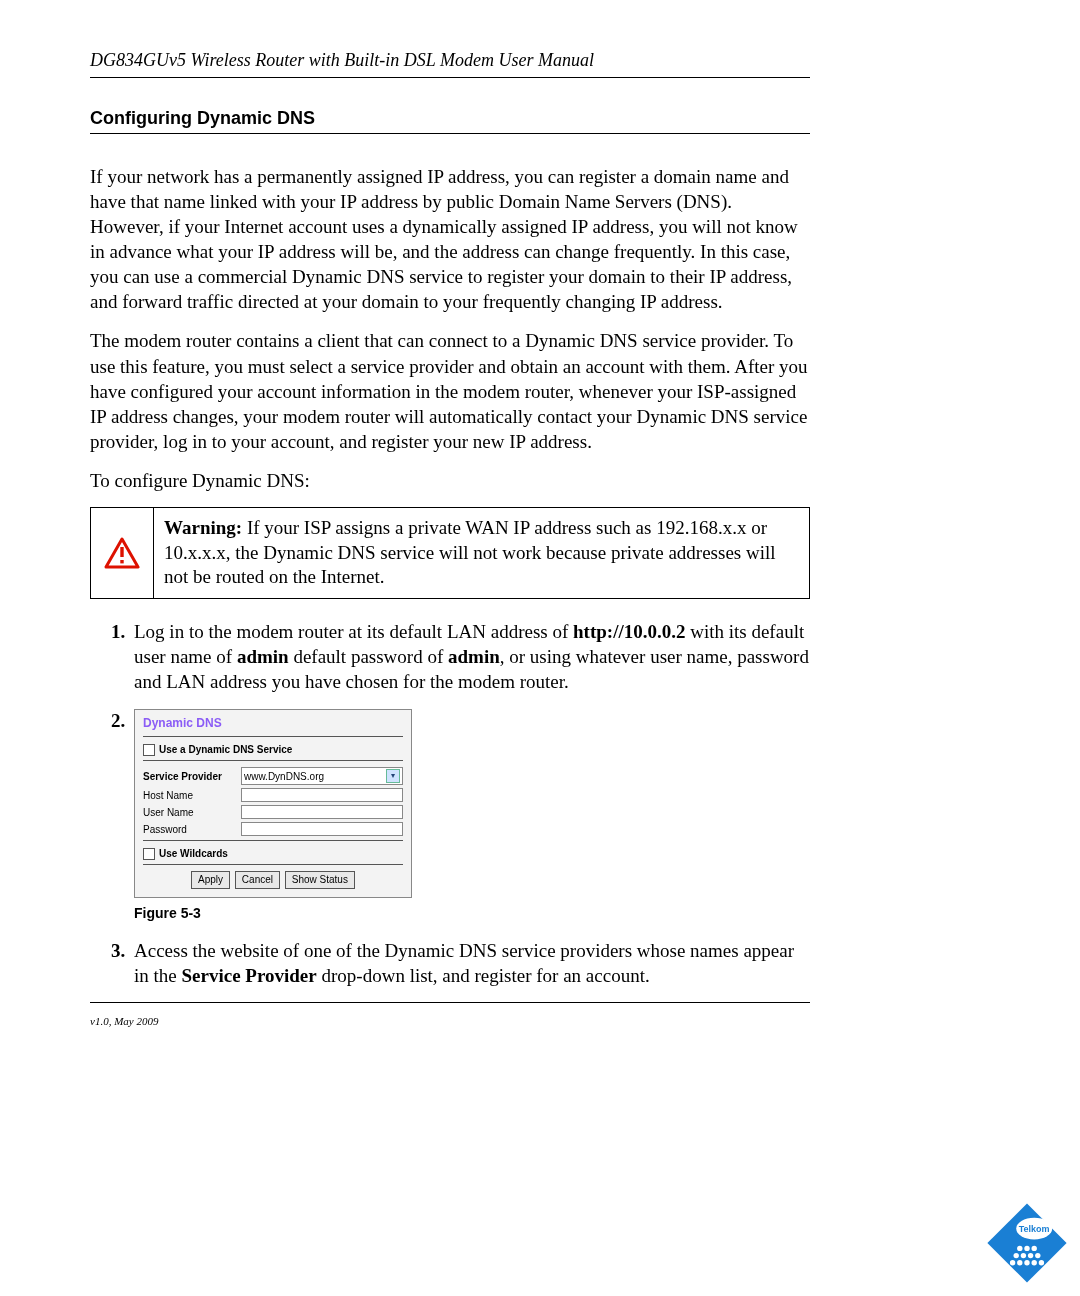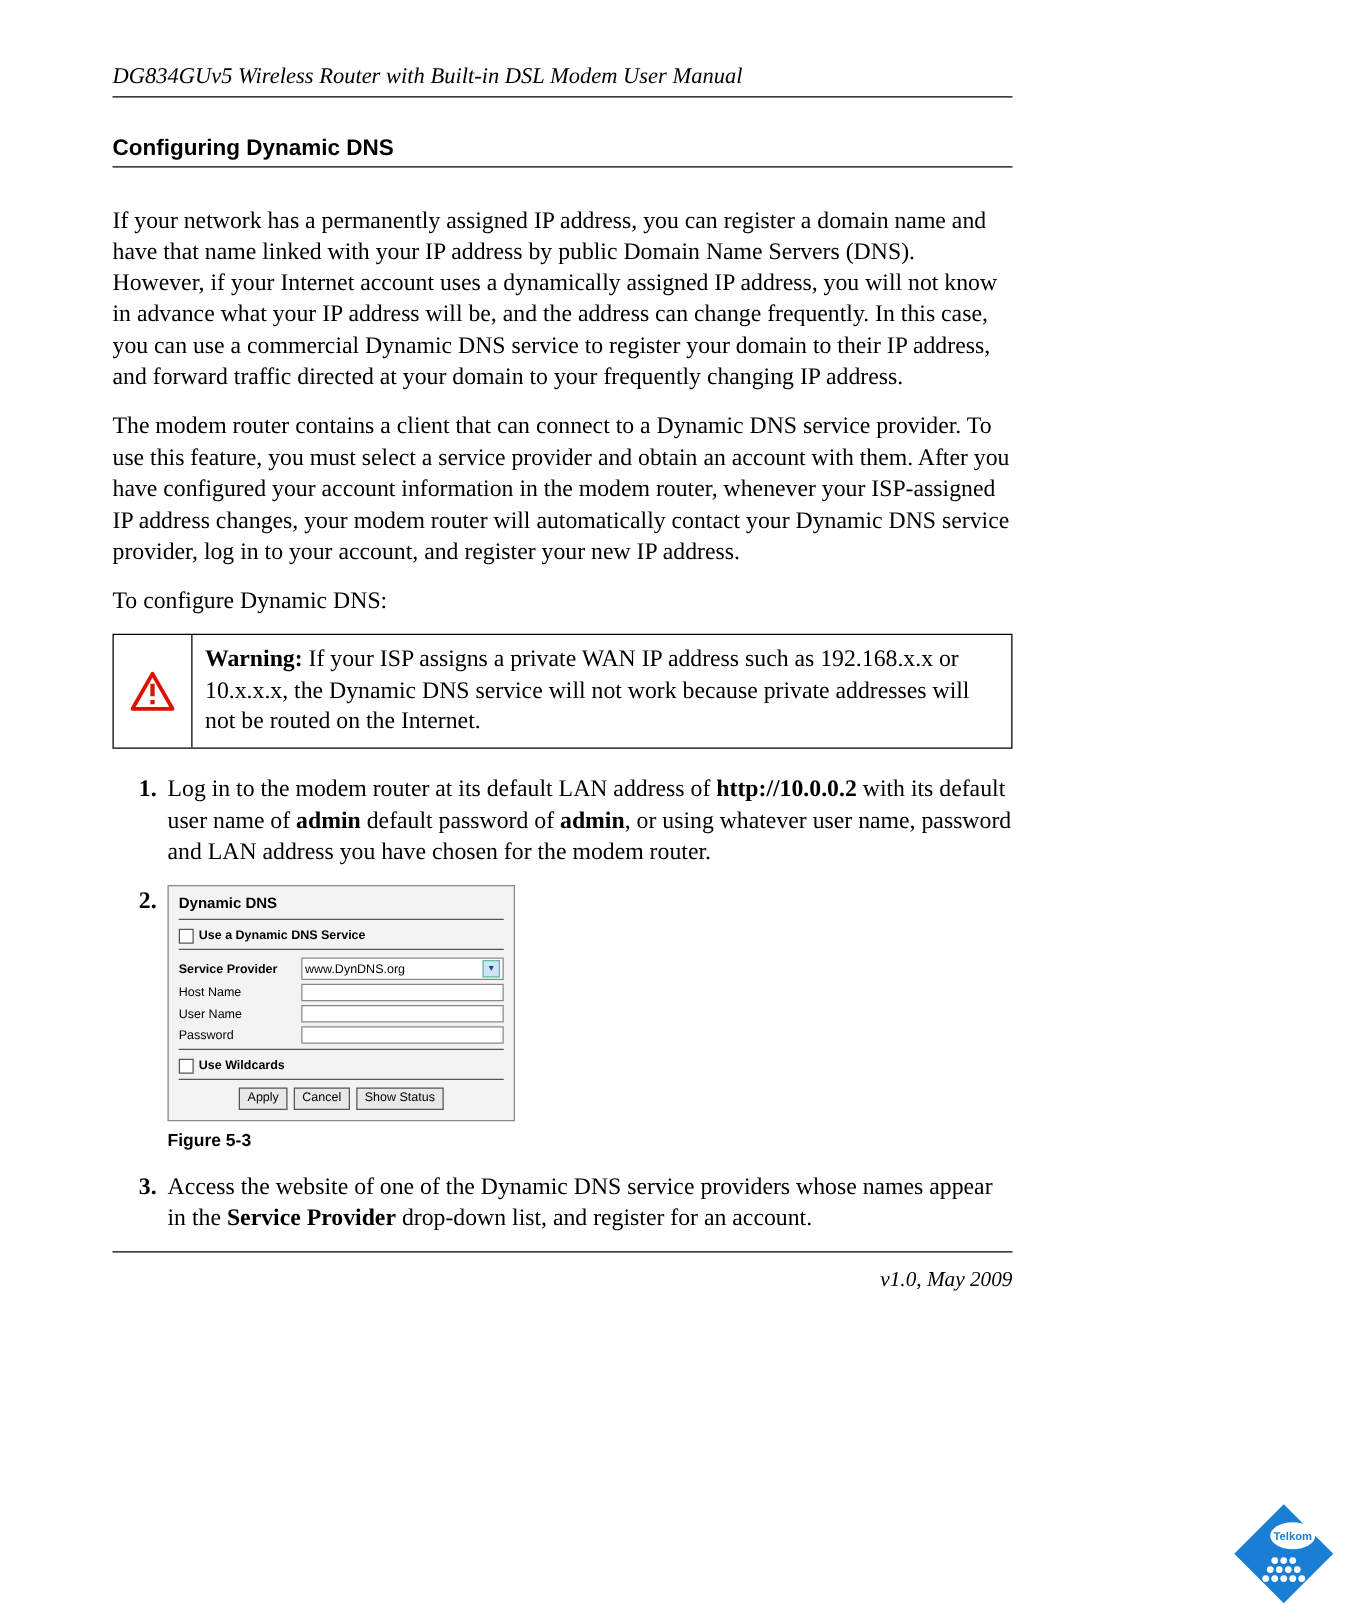--- a/index.html
+++ b/index.html
@@ -55,21 +55,21 @@
     border: 1px solid #888;
     background: #f3f3f3;
     font-family: Arial, sans-serif;
     font-size: 10px;
     color: #000;
     margin: 8px 0 4px 0;
     padding: 6px 8px 8px 8px;
     box-sizing: border-box;
   }
   .shot-title {
-    color: #000000;
+    color: #8b5cf6;
     font-weight: bold;
     font-size: 12px;
     margin-bottom: 0;
   }
   .shot-hr { border-top: 1px solid #555; margin: 4px 0 6px 0; }
   .shot-row { display: flex; align-items: center; margin: 3px 0; }
   .shot-label { width: 98px; }
   .shot-cb { width: 10px; height: 10px; border: 1px solid #555; background: #fff; margin-right: 4px; display: inline-block; }
   .shot-input {
     flex: 1; height: 14px; border: 1px solid #888; background: #fff;
@@ -88,21 +88,21 @@
     font-size: 10px; padding: 1px 6px; margin: 0 1px;
   }
   .figure-caption {
     font-family: Arial, sans-serif;
     font-weight: bold;
     font-size: 14px;
     margin: 6px 0 16px 0;
   }
   .footer-rule { border-top: 1px solid #000; margin-top: 14px; padding-top: 6px; }
   .footer-line1 { display: flex; justify-content: space-between; font-size: 17px; }
-  .footer-line2 { text-align: right; font-style: italic; font-size: 17px; margin-top: 6px; }
+  .footer-line2 { text-align: left; font-style: italic; font-size: 11px; margin-top: 6px; }
   .telkom-badge {
     position: absolute; right: 8px; bottom: 8px; width: 90px; height: 90px;
   }
 </style>
 </head>
 <body>
 
 <div class="running-header">DG834GUv5 Wireless Router with Built-in DSL Modem User Manual</div>
 
 <h1 class="section-title">Configuring Dynamic DNS</h1>

